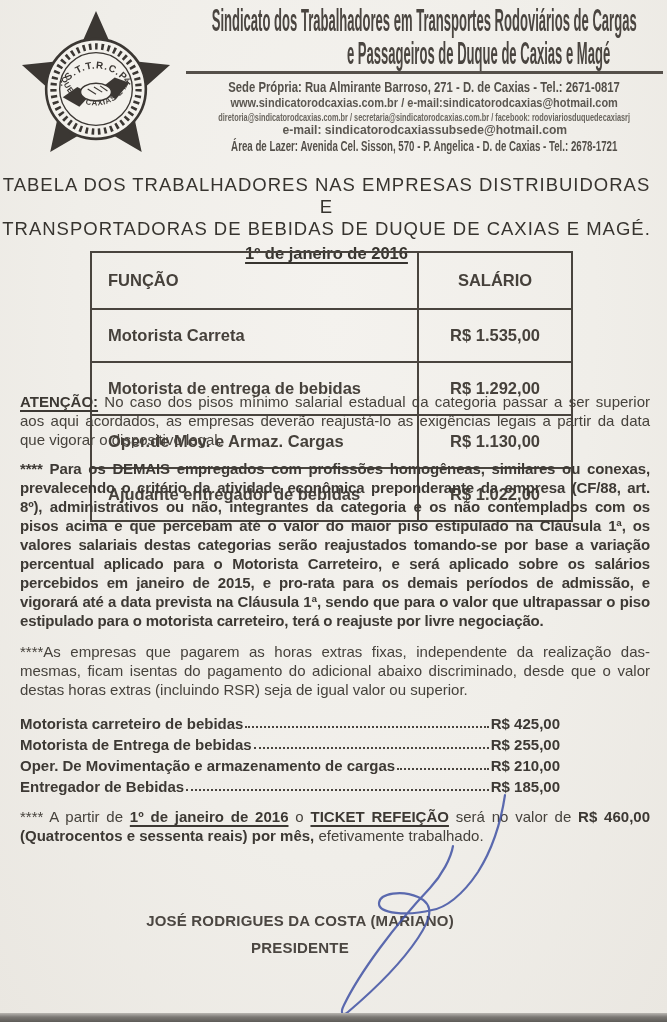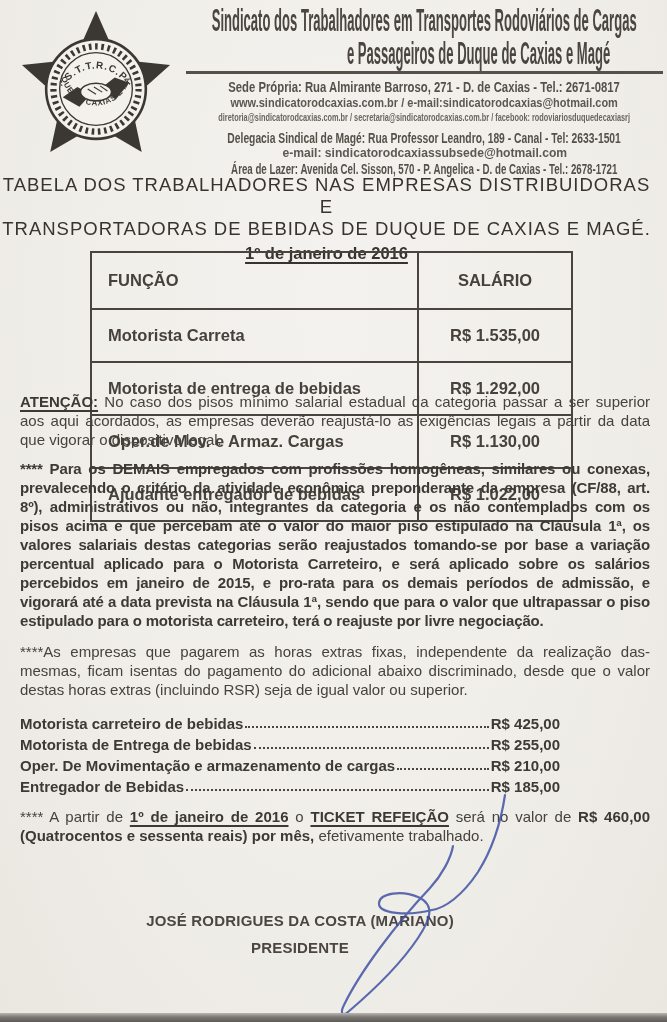--- a/index.html
+++ b/index.html
@@ -100,23 +100,20 @@
     <div class="hrule"></div>
     <div class="addr a1">
         <span>Sede Própria: Rua Almirante Barroso, 271 - D. de Caxias - Tel.: 2671-0817</span>
       </div>
     <div class="addr a2">
         <span>www.sindicatorodcaxias.com.br / e-mail:sindicatorodcaxias@hotmail.com</span>
       </div>
     <div class="addr a3">
         <span>diretoria@sindicatorodcaxias.com.br / secretaria@sindicatorodcaxias.com.br / facebook: rodoviariosduquedecaxiasrj</span>
       </div>
-    <div class="addr a4">
-        <span>Delegacia Sindical de Magé: Rua Professor Leandro, 189 - Canal - Tel: 2633-1501</span>
-      </div>
     <div class="addr a5">
         <span>e-mail: sindicatorodcaxiassubsede@hotmail.com</span>
       </div>
     <div class="addr a6">
         <span>Área de Lazer: Avenida Cel. Sisson, 570 - P. Angelica - D. de Caxias - Tel.: 2678-1721</span>
       </div>
   </div>
 
   <div class="doctitle">
     <div class="dt">TABELA DOS TRABALHADORES NAS EMPRESAS DISTRIBUIDORAS E</div>

